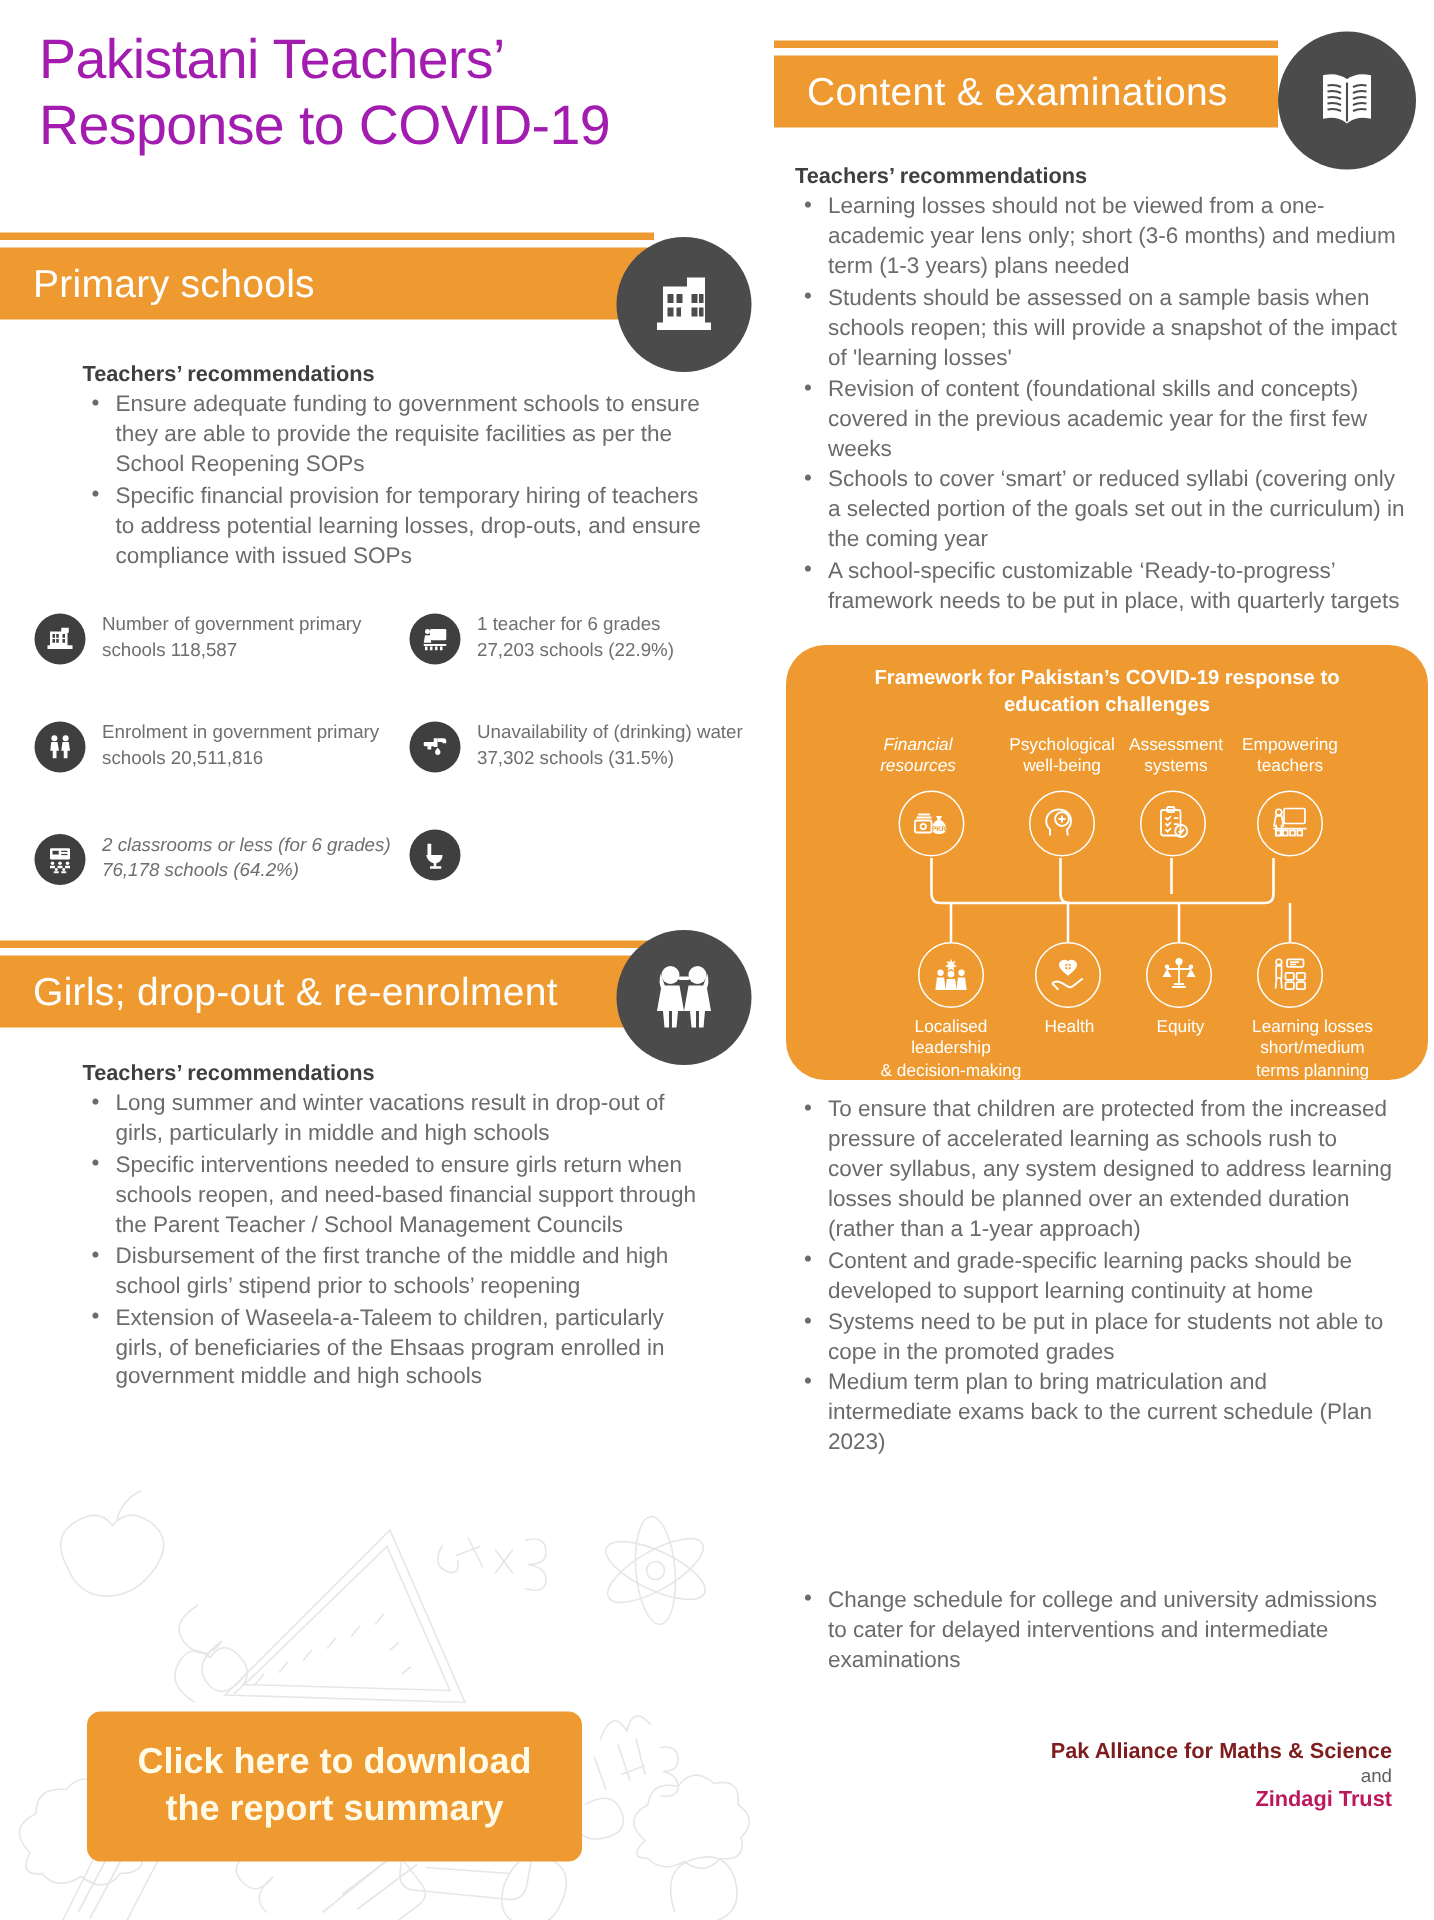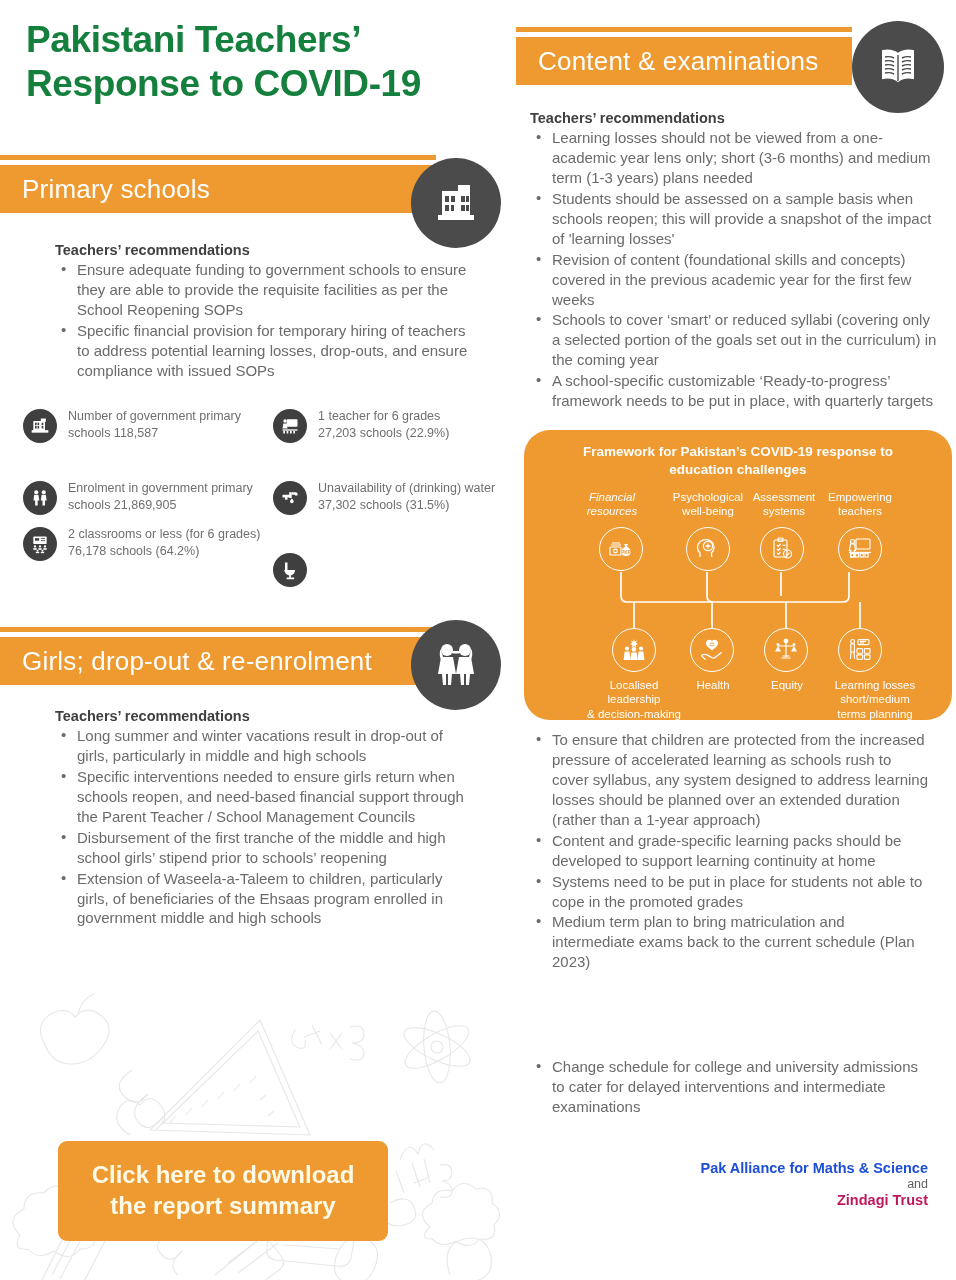--- a/index.html
+++ b/index.html
@@ -11,22 +11,22 @@
     overflow: hidden;
   }
   .page { position: relative; width: 956px; height: 1280px; background:#fff; }
 
   
   .doodles { position:absolute; left:0; top:975px; width:560px; height:305px; opacity:.5; pointer-events:none; }
 
   
   .main-title {
     position: absolute; left: 26px; top: 18px; width: 470px;
-    font-size: 37px; font-weight: bold; line-height: 1.18;
-    color: #15803d; letter-spacing: -0.4px;
+    font-size: 37px; font-weight: normal; line-height: 1.18;
+    color: #a21caf; letter-spacing: -0.4px;
   }
 
   
   .banner { position:absolute; }
   .banner .rule { height:5px; background:#ee9a30; }
   .banner .bar {
     margin-top:5px; height:48px; background:#ee9a30;
     display:flex; align-items:center;
   }
   .banner .bar-title {
@@ -94,21 +94,21 @@
   .dl-btn {
     position:absolute; left:58px; top:1141px; width:330px; height:100px;
     background:#ee9a30; border-radius:9px; color:#fffbe8;
     font-size:24px; font-weight:bold; line-height:1.28;
     display:flex; align-items:center; justify-content:center; text-align:center;
     cursor:pointer;
   }
 
   
   .credits { position:absolute; right:28px; top:1160px; text-align:right; }
-  .credits .c1 { font-size:14.5px; font-weight:bold; color:#1d4ed8; }
+  .credits .c1 { font-size:14.5px; font-weight:bold; color:#7f1d1d; }
   .credits .c2 { font-size:12.5px; color:#5f5f5f; margin:1px 0; }
   .credits .c3 { font-size:14.5px; font-weight:bold; color:#be185d; }
 </style>
 </head>
 <body>
 
 <div class="page">
 
   <svg class="doodles" viewBox="0 0 560 305">
     <g fill="none" stroke="#cfcfcf" stroke-width="1.1">
@@ -223,41 +223,41 @@
     <div class="s-icon">
       <svg width="20" height="20" viewBox="0 0 24 24" fill="#fff">
         <circle cx="7.5" cy="5" r="2.4"></circle>
           <path d="M5 8h5l1.2 7h-2V21h-3V15h-2z"></path>
         <circle cx="16.5" cy="5" r="2.4"></circle>
           <path d="M14 8h5l1 7h-2V21h-3V15h-2z"></path>
       </svg>
     </div>
     <div class="s-text">
       <div>Enrolment in government primary</div>
-      <div>schools 21,869,905</div>
+      <div>schools 20,511,816</div>
     </div>
   </div>
 
   <div class="stat" style="left:273px; top:480px; width:235px;">
     <div class="s-icon">
       <svg width="20" height="20" viewBox="0 0 24 24" fill="#fff">
         <rect x="3" y="8" width="9" height="3.4" rx="1"></rect>
         <rect x="11" y="5" width="3" height="7"></rect>
         <path d="M14 5h5a2 2 0 012 2v2h-3V8h-4z"></path>
         <rect x="6" y="11" width="3" height="3"></rect>
         <path d="M12 16c0 1.4 1 2.4 2.2 2.4S16.4 17.4 16.4 16c0-1.2-2.2-3.4-2.2-3.4S12 14.8 12 16z"></path>
       </svg>
     </div>
     <div class="s-text">
       <div>Unavailability of (drinking) water</div>
       <div>37,302 schools (31.5%)</div>
     </div>
   </div>
 
-  <div class="stat" style="left:23px; top:526px; width:245px;">
+  <div class="stat" style="left:23px; top:555px; width:245px;font-style:italic;">
     <div class="s-icon">
       <svg width="20" height="20" viewBox="0 0 24 24" fill="#fff">
         <rect x="4" y="3" width="16" height="9" rx="1"></rect>
         <g fill="#3f3f3f">
             <rect x="6" y="5" width="5" height="3"></rect>
             <rect x="13" y="5" width="5" height="1"></rect>
             <rect x="13" y="7.5" width="5" height="1"></rect>
           </g>
         <g>
             <circle cx="6" cy="15" r="1.4"></circle>

